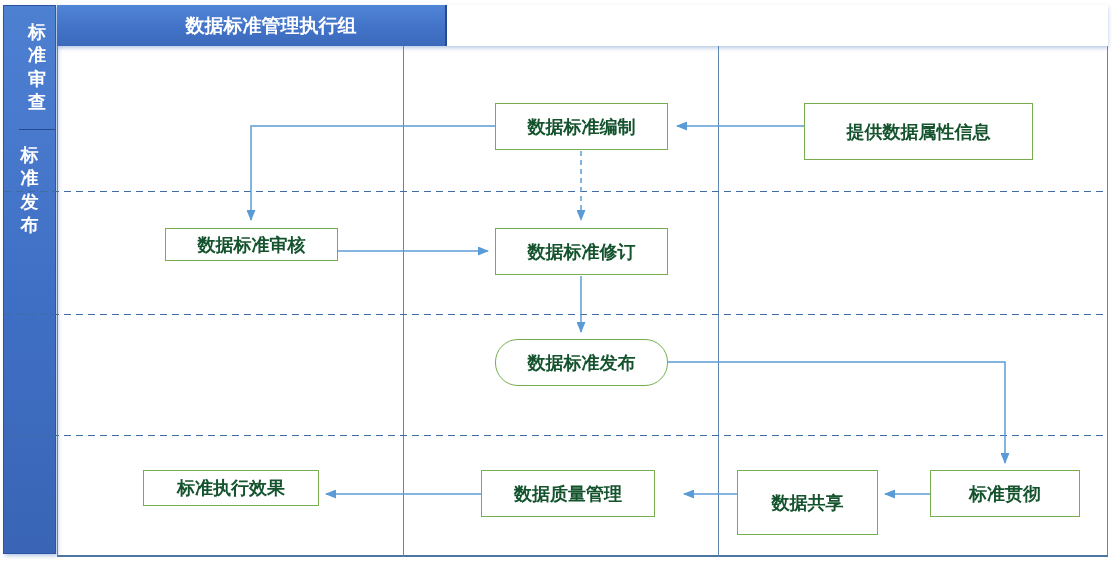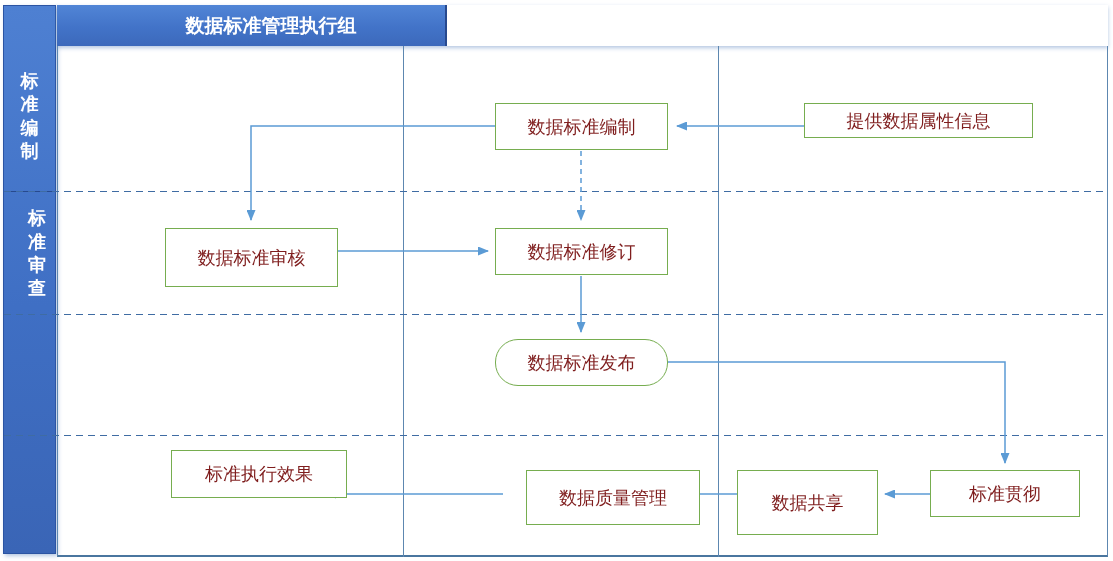--- a/index.html
+++ b/index.html
@@ -47,42 +47,42 @@
   .d1{top:191px;}
   .d2{top:314px;}
   .d3{top:435px;}
 
   
   .connectors{position:absolute;left:0;top:0;width:1113px;height:561px;}
 
   
   .node{position:absolute;background:#ffffff;border:1px solid #76ad4f;
     box-sizing:border-box;display:flex;align-items:center;justify-content:center;
-    color:#7f1d1d;font-weight:normal;font-size:18px;white-space:nowrap;}
+    color:#14532d;font-weight:bold;font-size:18px;white-space:nowrap;}
   .n-compile{left:495px;top:103px;width:173px;height:47px;}
-  .n-provide{left:804px;top:103px;width:229px;height:35px;}
-  .n-review{left:165px;top:228px;width:173px;height:59px;}
+  .n-provide{left:804px;top:103px;width:229px;height:57px;}
+  .n-review{left:165px;top:228px;width:173px;height:33px;}
   .n-revise{left:495px;top:228px;width:173px;height:47px;}
   .n-publish{left:495px;top:339px;width:173px;height:47px;border-radius:23px;}
-  .n-effect{left:143px;top:450px;width:176px;height:48px;margin-left:28px;}
-  .n-quality{left:526px;top:470px;width:174px;height:55px;}
+  .n-effect{left:143px;top:470px;width:176px;height:36px;}
+  .n-quality{left:481px;top:470px;width:174px;height:47px;}
   .n-share{left:737px;top:470px;width:141px;height:65px;}
   .n-manage{left:930px;top:470px;width:150px;height:47px;}
 </style>
 </head>
 <body>
 
 <div class="stage">
 
   <div class="sidebar">
-    <div class="side-sec sec1">
-      <span class="vtext">标准编制</span>
-    </div>
     <div class="side-sec sec2">
       <span class="vtext">标准审查</span>
+    </div>
+    <div class="side-sec sec3">
+      <span class="vtext">标准发布</span>
     </div>
   </div>
 
   <div class="lane-header">
     <div class="hcell hc3">数据标准管理执行组</div>
   </div>
 
   <div class="content-frame"></div>
   <div class="vline v1"></div>
   <div class="vline v2"></div>

